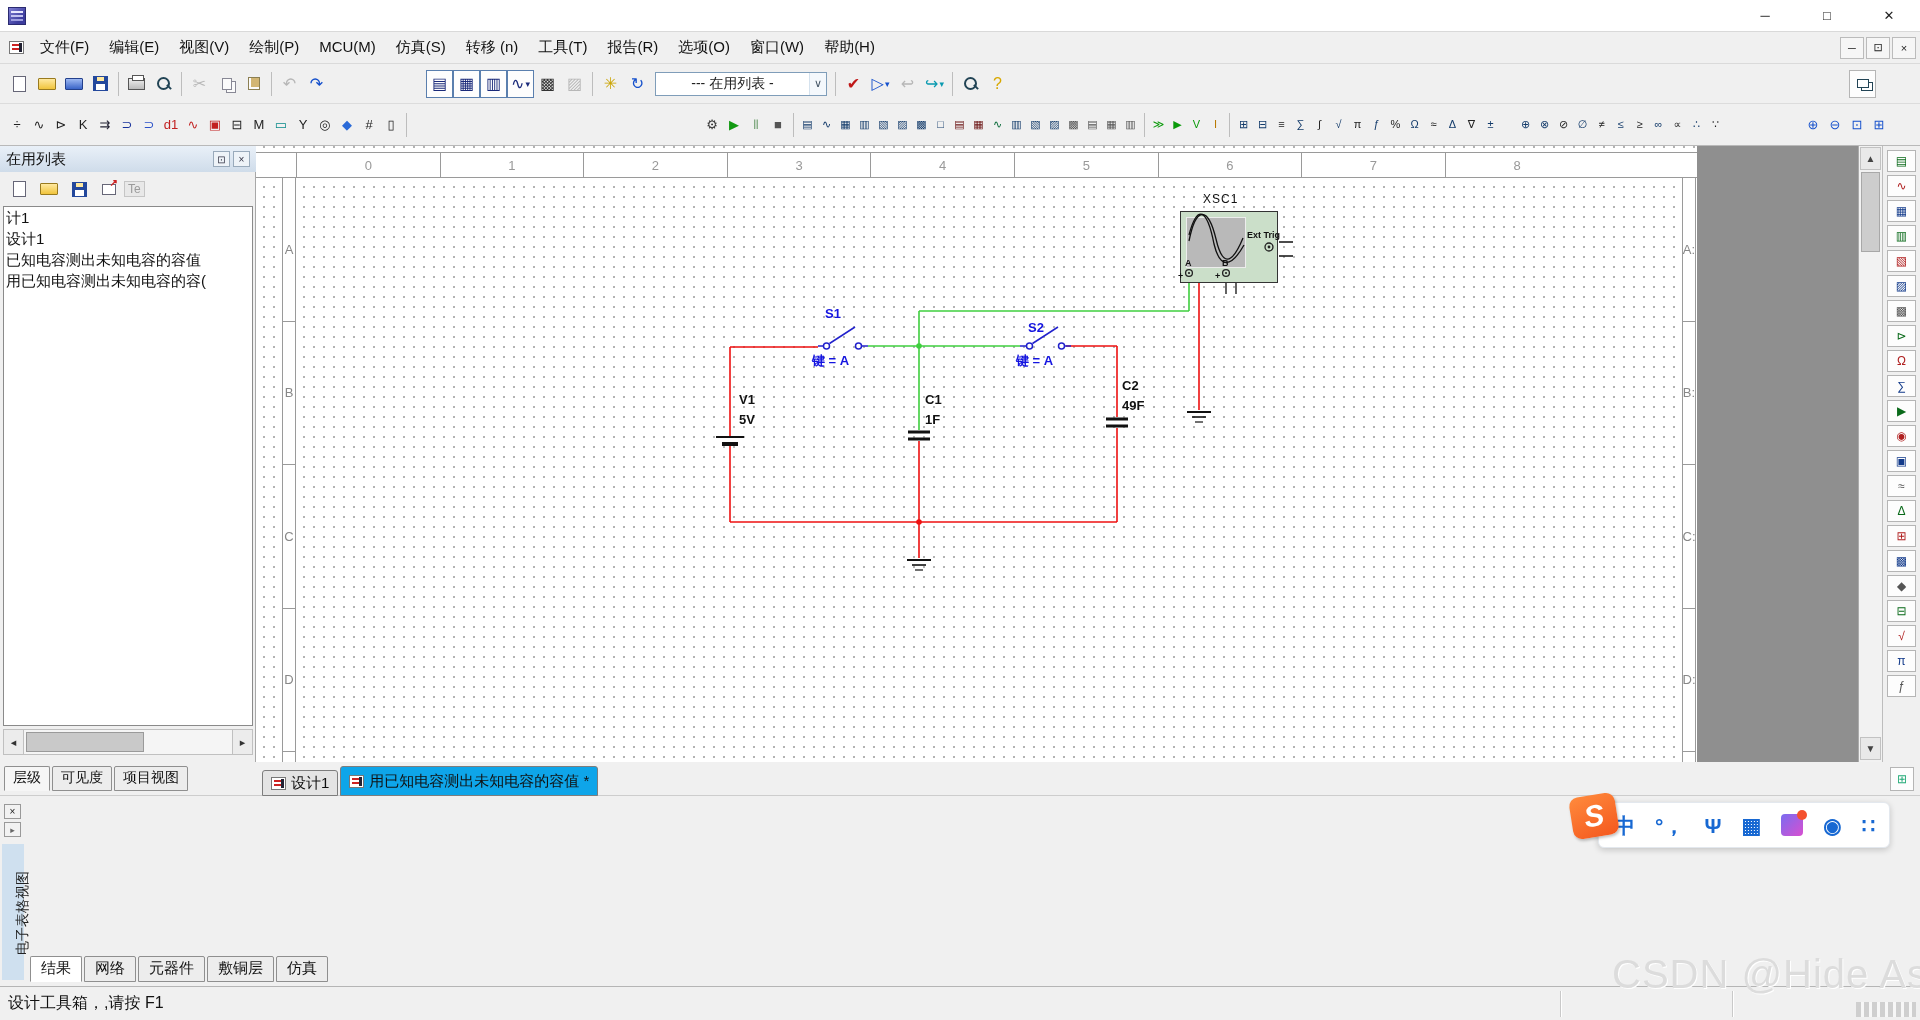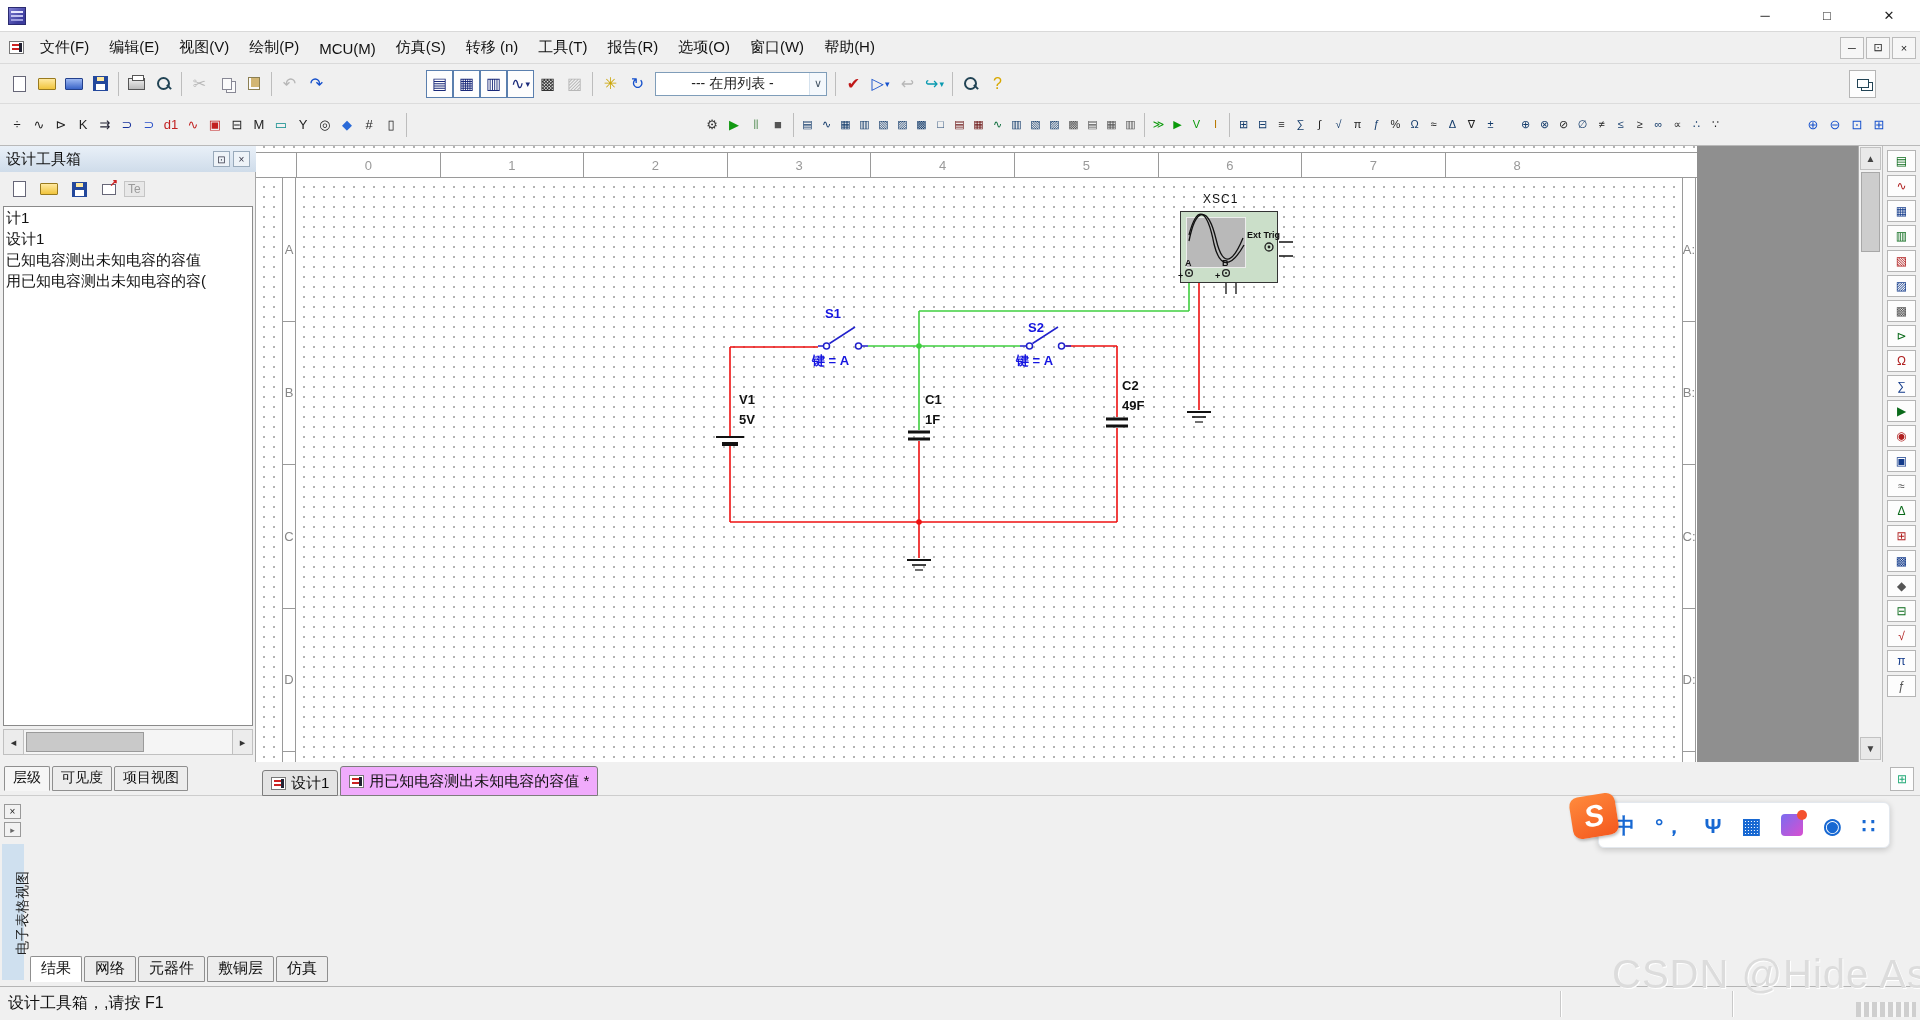--- a/index.html
+++ b/index.html
@@ -16,21 +16,21 @@
   .schem-ic{display:inline-block;width:15px;height:13px;background:#fff;border:1px solid #777;position:relative;flex:none}
   .schem-ic::before{content:"";position:absolute;left:2px;top:2px;width:9px;height:2px;background:#c22;box-shadow:0 4px 0 #c22}
   .schem-ic::after{content:"";position:absolute;right:1px;top:1px;width:3px;height:9px;background:#223}
   .menubar .schem-ic{margin:0 6px 0 9px}
   .menu-item{font-size:15px;color:#111;padding:4px 10px;cursor:default}
   .child-btns{margin-left:auto;display:flex;margin-right:4px}
   .child-btn{width:24px;height:22px;border:1px solid #bbb;background:#f6f6f6;margin-left:2px;display:flex;align-items:center;justify-content:center;font-size:11px;color:#222}
   
   .toolbar1{position:absolute;left:0;top:64px;width:1920px;height:40px;background:#f0f0f0;border-bottom:1px solid #dcdcdc;display:flex;align-items:center;padding-left:6px}
   .toolbar2{position:absolute;left:0;top:104px;width:1920px;height:42px;background:#f0f0f0;border-bottom:1px solid #b9b9b9;display:flex;align-items:center;padding-left:6px}
-  .grp{display:flex;align-items:flex-end}
+  .grp{display:flex;align-items:flex-start}
   .tbtn{width:27px;height:28px;border:1px solid transparent;background:none;display:flex;align-items:center;justify-content:center;padding:0;cursor:default}
   .tbtn .g{font-size:16px;line-height:1;color:#223;display:flex;align-items:center;justify-content:center}
   .tbtn.toggled{border:1px solid #5a7fae;background:#fdfdfd}
   .tbtn .dd{font-size:9px;color:#444;margin-left:1px}
   .tbtn .dd:empty{display:none}
   .mini .tbtn{width:22px;height:26px}
   .mini .tbtn .g{font-size:13px}
   .tiny .tbtn{width:19px;height:24px}
   .tiny .tbtn .g{font-size:11px}
   .sep{width:1px;height:24px;background:#bdbdbd;margin:0 4px;flex:none}
@@ -91,21 +91,21 @@
   .dock{position:absolute;left:1882px;top:0;width:38px;height:616px;background:#f0f0f0;border-left:1px solid #bdbdbd;display:flex;flex-direction:column;align-items:center;padding-top:4px;gap:3px}
   .dock .tbtn{width:29px;height:22px;border:1px solid #b5b5b5;background:#fdfdfd}
   .dock .tbtn .g{font-size:12px}
   
   .tabrow{position:absolute;left:0;top:762px;width:1920px;height:34px;background:#f0f0f0;border-bottom:1px solid #cdcdcd}
   .ptabs{position:absolute;left:4px;top:4px;display:flex;gap:2px}
   .ptab{border:1px solid #8f8f8f;background:#ededed;font-size:14px;color:#111;padding:2px 8px 3px;border-radius:2px 2px 0 0}
   .ptab.active{background:#f6f6f6;border-bottom-color:#f6f6f6}
   .doctabs{position:absolute;left:262px;top:2px;display:flex;align-items:flex-end;height:32px}
   .doctab{display:flex;align-items:center;gap:5px;border:1px solid #7d7d7d;background:#e4e4e4;height:26px;padding:0 8px;font-size:15px;color:#111;border-radius:3px 3px 0 0;margin-right:2px}
-  .doctab.active{background:#f0abfc;height:30px;font-weight:normal}
+  .doctab.active{background:#0ea5e9;height:30px;font-weight:normal}
   .tabrow-btn{position:absolute;left:1890px;top:5px;width:24px;height:24px;border:1px solid #b5b5b5;background:#fdfdfd;display:flex;align-items:center;justify-content:center;font-size:12px;color:#2a7}
   
   .bottompanel{position:absolute;left:0;top:796px;width:1920px;height:190px;background:#f0f0f0}
   .bp-strip{position:absolute;left:0;top:0;width:28px;height:190px}
   .bp-x{position:absolute;left:4px;top:8px;width:17px;height:15px;border:1px solid #999;background:#f2f2f2;font-size:10px;display:flex;align-items:center;justify-content:center;color:#222}
   .bp-a{position:absolute;left:4px;top:26px;width:17px;height:15px;border:1px solid #999;background:#f2f2f2;font-size:9px;display:flex;align-items:center;justify-content:center;color:#666}
   .bp-blue{position:absolute;left:2px;top:48px;width:22px;height:136px;background:#cfe0ef}
   .bp-vlabel{position:absolute;left:-44px;top:60px;width:130px;transform:rotate(-90deg);transform-origin:center;font-size:14px;color:#222;text-align:center;white-space:nowrap}
   .bp-content{position:absolute;left:30px;top:8px;width:1864px;height:150px;background:#fff;border:1px solid #8a8a8a}
   .bp-msg{position:absolute;left:18px;top:8px;font-size:17px;color:#111}
@@ -527,21 +527,21 @@
       <button class="tbtn" style="color: rgb(21, 80, 204);">
         <span class="g" style="color: rgb(21, 80, 204);">⊞</span>
       </button>
     </div>
 </div>
 
 <div class="main">
 
   <div class="sidepanel">
     <div class="sp-header">
-      <span>设计工具箱</span>
+      <span>在用列表</span>
       <div style="margin-left:auto;display:flex">
           <div class="sp-hbtn">
             <span>⊡</span>
           </div>
           <div class="sp-hbtn">
             <span>×</span>
           </div>
         </div>
     </div>
     <div class="sp-toolbar">

